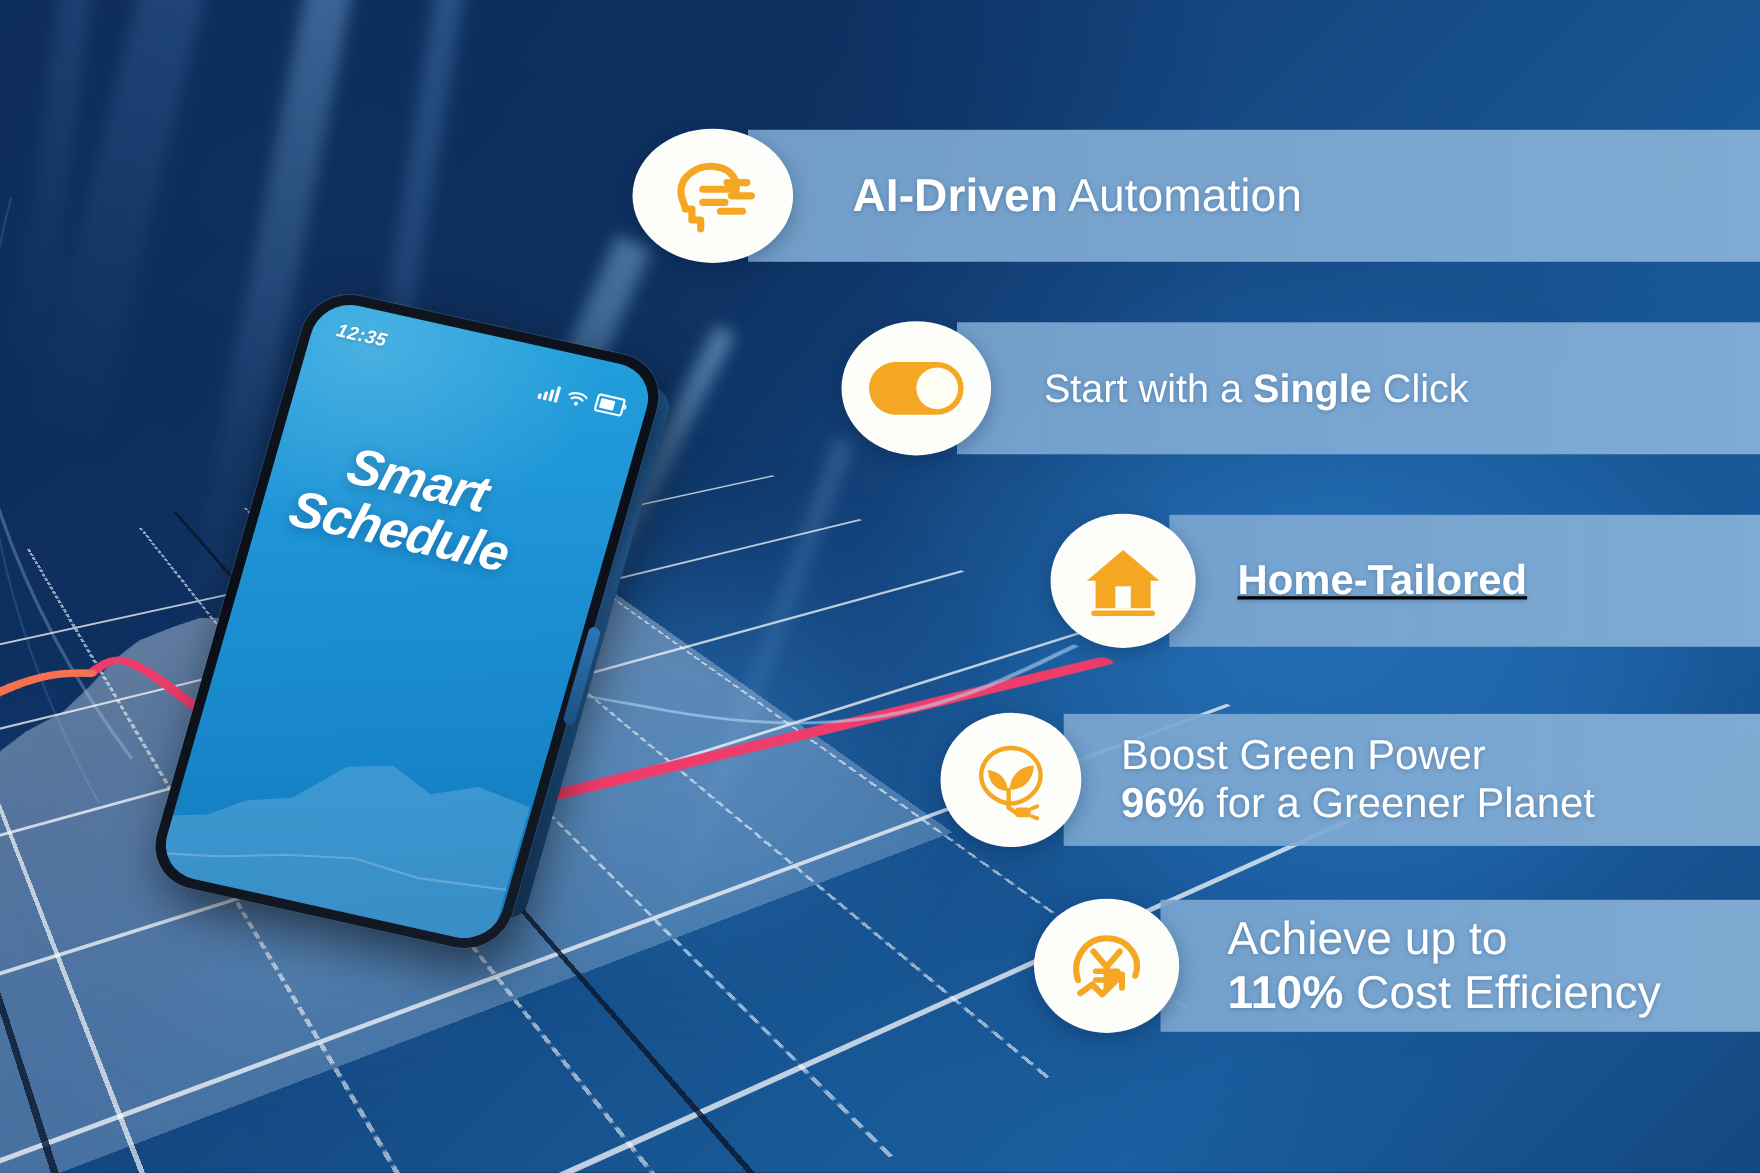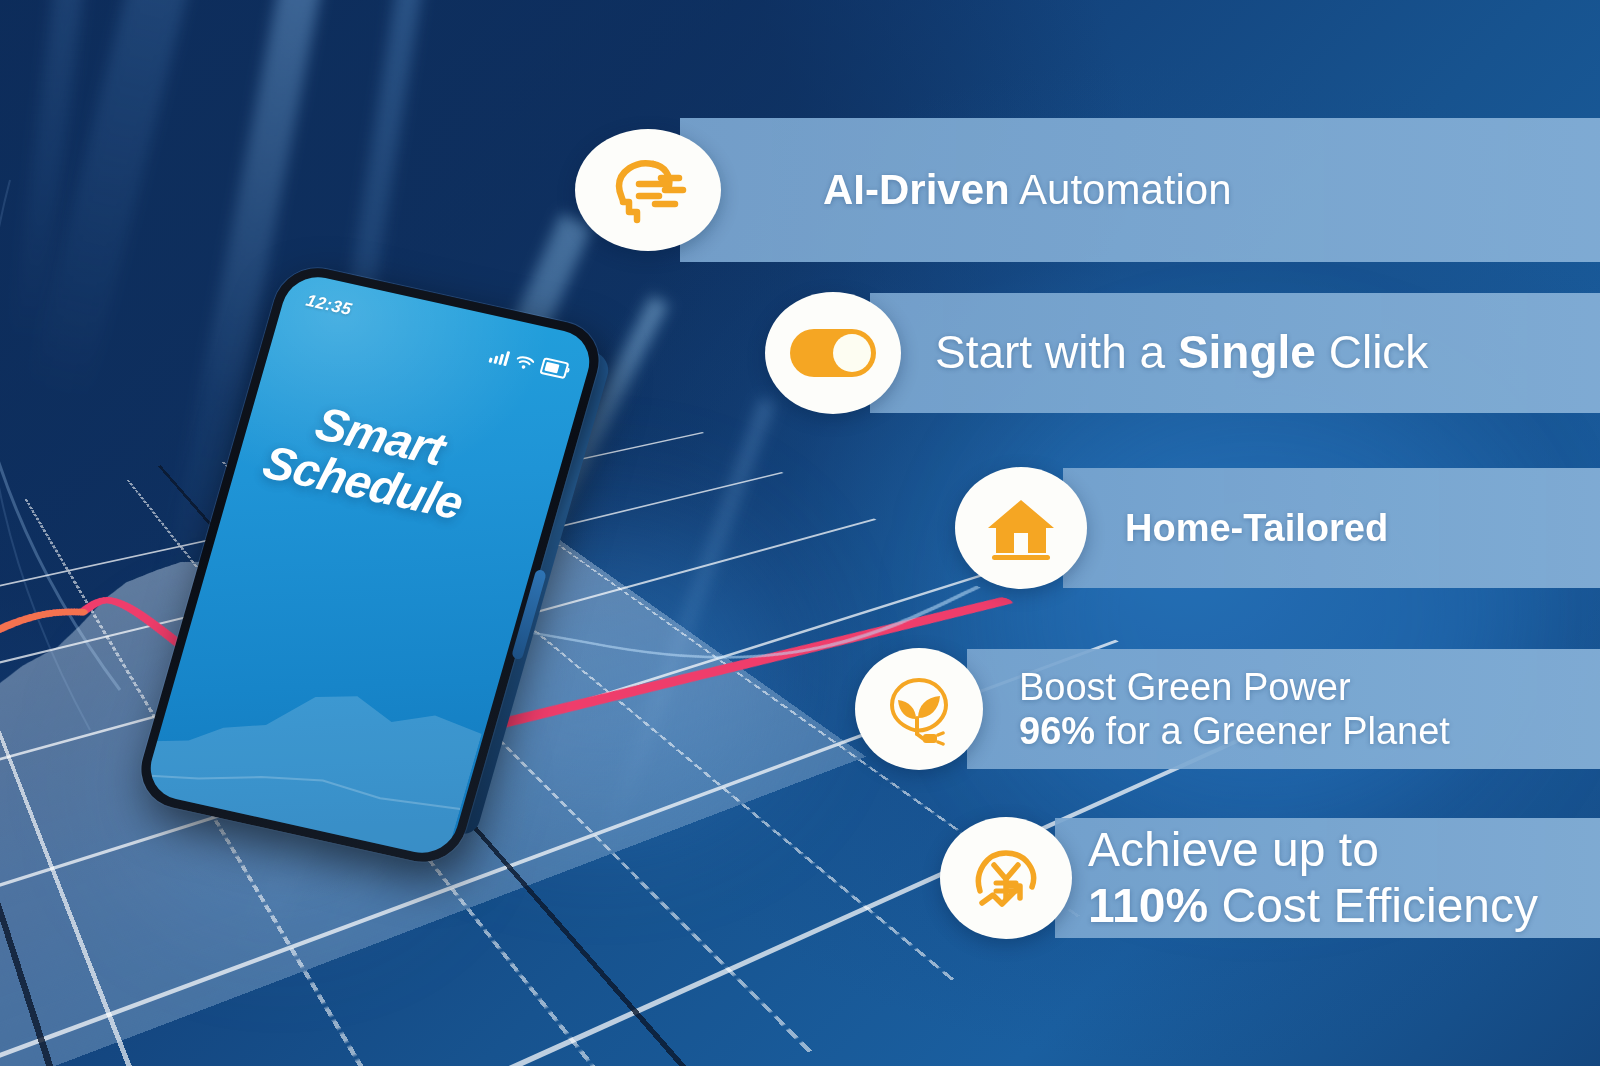--- a/index.html
+++ b/index.html
@@ -211,21 +211,21 @@
 
       <svg class="screen-chart" viewBox="0 0 320 210" preserveAspectRatio="none">
         <path d="M0 150 L40 140 L70 120 L110 108 L150 70 L190 60 L230 78 L270 62 L320 70 L320 210 L0 210 Z" fill="rgba(255,255,255,.30)"></path>
         <path d="M0 185 L60 175 L120 160 L180 150 L240 155 L320 148" stroke="rgba(255,255,255,.45)" stroke-width="2" fill="none"></path>
       </svg>
     </div>
   </div>
 
   <div class="bars">
 
-    <div class="frow" style="top:118px;height:144px;left:575px;width:1025px;gap:48px;">
+    <div class="frow" style="top:118px;height:120px;left:575px;width:1025px;">
       <div class="fbar" style="left:105px;right:0;"></div>
       <div class="icon-badge" style="width:146px;height:122px;margin-left:0;">
         <svg width="78" height="72" viewBox="0 0 78 72">
           <g stroke="#F5A623" stroke-width="6.5" fill="none" stroke-linecap="round" stroke-linejoin="round">
             <path d="M44 10 C26 6, 10 18, 10 32 C10 40, 14 44, 14 48 L20 48 L20 58 L28 58 L28 66"></path>
             <path d="M44 10 C56 12, 62 22, 60 32"></path>
             <path d="M30 30 L58 30"></path>
             <path d="M30 42 L50 42"></path>
             <path d="M52 24 L70 24"></path>
             <path d="M56 36 L74 36"></path>
@@ -238,26 +238,26 @@
       </div>
     </div>
 
     <div class="frow" style="top:293px;height:120px;left:765px;width:835px;">
       <div class="fbar" style="left:105px;right:0;"></div>
       <div class="icon-badge" style="width:136px;height:122px;">
         <span style="display:block;width:86px;height:48px;border-radius:24px;background:#F5A623;position:relative;">
           <span style="position:absolute;right:5px;top:5px;width:38px;height:38px;border-radius:50%;background:#fdfdf2;"></span>
         </span>
       </div>
-      <div class="ftext" style="font-size:46px;margin-left:34px;">
+      <div class="ftext" style="font-size:36px;margin-left:48px;">
         <span class="reg">Start with a </span><b>Single</b><span class="reg"> Click</span>
       </div>
     </div>
 
-    <div class="frow" style="top:468px;height:120px;left:955px;width:645px;">
+    <div class="frow" style="top:468px;height:120px;left:955px;width:645px;text-decoration:underline;">
       <div class="fbar" style="left:108px;right:0;"></div>
       <div class="icon-badge" style="width:132px;height:122px;">
         <svg width="74" height="66" viewBox="0 0 74 66">
           <path d="M37 5 L70 33 L62 33 L62 58 L12 58 L12 33 L4 33 Z" fill="#F5A623"></path>
           <rect x="30" y="38" width="14" height="20" fill="#fdfdfa"></rect>
           <rect x="8" y="60" width="58" height="5" rx="2.5" fill="#F5A623"></rect>
         </svg>
       </div>
       <div class="ftext" style="font-size:38px;margin-left:38px;">
         <b style="display:block;">Home-Tailored</b>
@@ -288,20 +288,20 @@
       <div class="icon-badge" style="width:132px;height:122px;">
         <svg width="76" height="74" viewBox="0 0 76 74">
           <path d="M12 50 C6 32, 18 12, 38 12 C58 12, 70 30, 64 46" stroke="#F5A623" stroke-width="5.5" fill="none" stroke-linecap="round"></path>
           <path d="M26 24 L38 38 L50 24" stroke="#F5A623" stroke-width="5.5" fill="none" stroke-linecap="round" stroke-linejoin="round"></path>
           <path d="M38 38 L38 58" stroke="#F5A623" stroke-width="5.5" stroke-linecap="round"></path>
           <path d="M28 42 L48 42 M28 50 L48 50" stroke="#F5A623" stroke-width="5" stroke-linecap="round"></path>
           <path d="M14 62 L25 54 L34 63 L50 47" stroke="#F5A623" stroke-width="5.5" fill="none" stroke-linecap="round" stroke-linejoin="round"></path>
           <path d="M40 45 L52 45 L52 57" stroke="#F5A623" stroke-width="5.5" fill="none" stroke-linecap="round" stroke-linejoin="round"></path>
         </svg>
       </div>
-      <div class="ftext" style="font-size:48px;margin-left:16px;">
+      <div class="ftext" style="font-size:42px;margin-left:44px;">
         <span class="reg" style="display:block;">Achieve up to</span>
         <span style="display:block;"><b>110%</b><span class="reg"> Cost Efficiency</span></span>
       </div>
     </div>
 
   </div>
 </div>
 
 </body></html>

